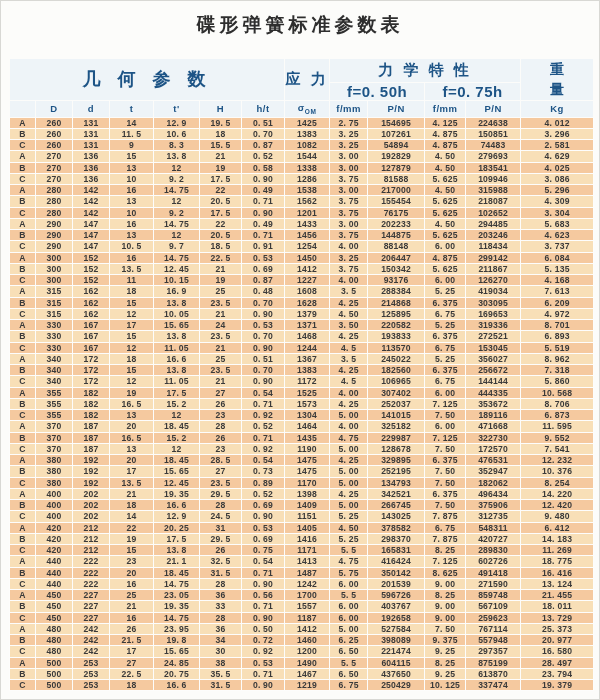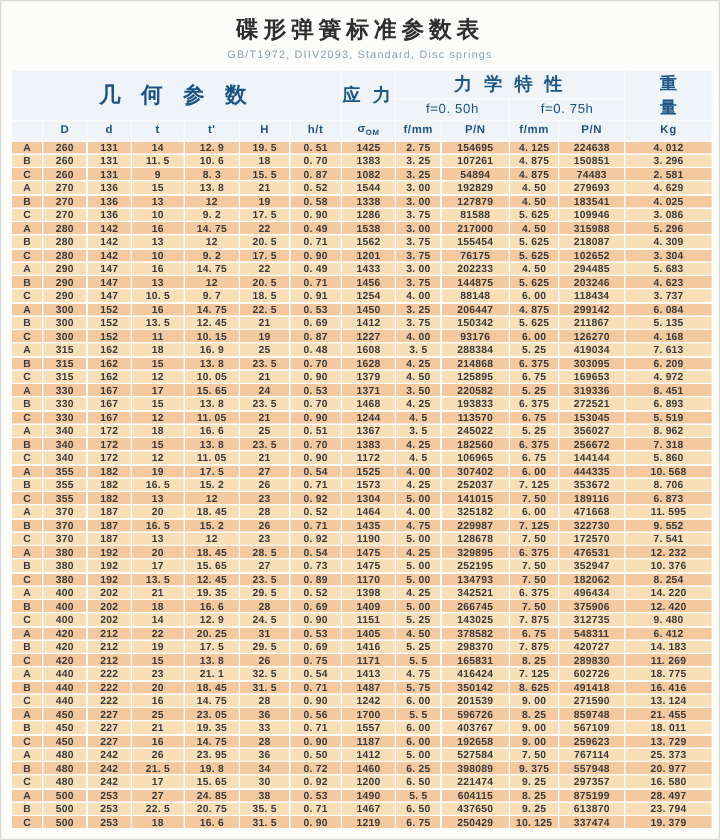--- a/index.html
+++ b/index.html
@@ -42,21 +42,21 @@
   thead th {
     background:#eef4f8;
     color:#1d5486;
     border:1px solid #fcfcfa;
     padding:0;
     vertical-align:middle;
   }
   tr.h1 th.grp  { font-size:18px; font-weight:bold; letter-spacing:6px; height:28px; }
   tr.h1 th.grp2 { font-size:15px; font-weight:bold; letter-spacing:3px; }
   tr.h1 th.wgt  { font-size:14px; font-weight:bold; line-height:1.45; }
-  tr.h2 th { font-size:11px; font-weight:normal; height:17px; letter-spacing:0.5px; }
+  tr.h2 th { font-size:15px; font-weight:bold; height:17px; letter-spacing:0.5px; }
   tr.h3 th { font-size:9.5px; font-weight:bold; height:16px; letter-spacing:0.5px; }
   tr.h3 th sub { font-size:6.5px; }
   tbody td {
     font-size:8.6px;
     font-weight:bold;
     color:#3a3a3a;
     text-align:center;
     height:10.25px;
     line-height:10px;
     padding:0;
@@ -66,21 +66,20 @@
     overflow:hidden;
   }
   tbody tr:nth-child(odd)  td { background:#f5c99f; }
   tbody tr:nth-child(even) td { background:#f8dfb7; }
 </style>
 </head>
 <body>
 
 <div class="page">
   <div class="title">碟形弹簧标准参数表</div>
-  <div class="subtitle">GB/T1972, DIIV2093, Standard, Disc springs</div>
 
   <table class="spec">
     <colgroup>
       <col style="width:26px">
         <col style="width:37px">
         <col style="width:37px">
       <col style="width:44px">
         <col style="width:46px">
         <col style="width:42px">
       <col style="width:43px">
@@ -398,21 +397,21 @@
           <td>167</td>
           <td>17</td>
           <td>15. 65</td>
           <td>24</td>
           <td>0. 53</td>
           <td>1371</td>
           <td>3. 50</td>
           <td>220582</td>
           <td>5. 25</td>
           <td>319336</td>
-          <td>8. 451</td>
+          <td>8. 701</td>
         </tr>
         <tr>
           <td>B</td>
           <td>330</td>
           <td>167</td>
           <td>15</td>
           <td>13. 8</td>
           <td>23. 5</td>
           <td>0. 70</td>
           <td>1468</td>

